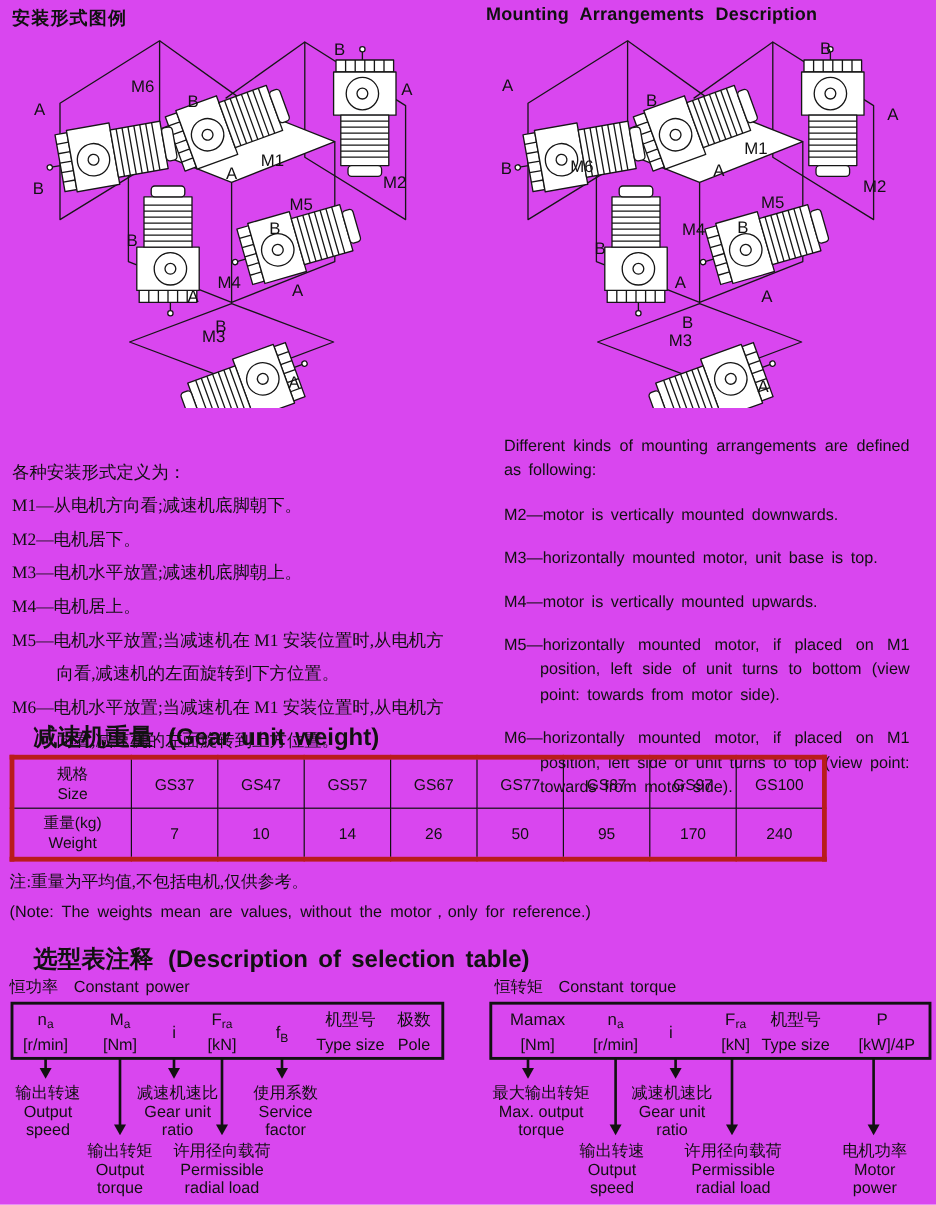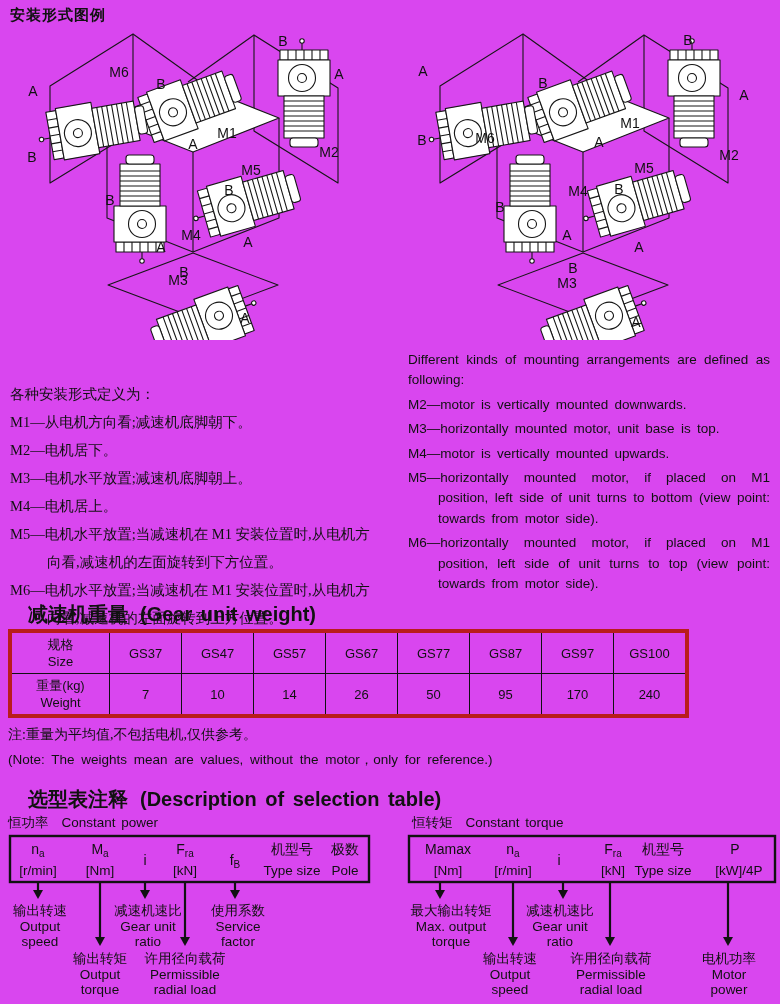--- a/index.html
+++ b/index.html
@@ -10,21 +10,21 @@
   .title-en{left:405px;top:4px;font-size:15px;font-weight:bold;word-spacing:5px;letter-spacing:.2px;}
   svg text{font-family:"Liberation Sans","DejaVu Sans",sans-serif;fill:#111;}
   .diag-label{font-size:14px;}
   
   .cn-defs{left:10px;top:344px;width:374px;font-family:"Liberation Serif","DejaVu Serif",serif;
            font-size:14.5px;line-height:28px;margin-top:36px;}
   .cn-defs p{margin:0;padding-left:37px;text-indent:-37px;}
   .cn-defs p.intro{padding-left:0;text-indent:0;}
   .en-defs{left:404px;top:346px;width:370px;font-size:13.5px;line-height:20.4px;
            text-align:justify;word-spacing:2.5px;}
-  .en-defs p{margin:4px;padding-left:30px;text-indent:-30px;}
+  .en-defs p{margin:16px;padding-left:30px;text-indent:-30px;}
   .en-defs p.intro{padding-left:0;text-indent:0;}
   
   .sec-heading{font-size:20px;font-weight:bold;margin-left:20px;}
   .sec-heading .en{margin-left:12px;word-spacing:3px;}
   .h-weight{left:8px;top:601px;}
   .h-select{left:8px;top:786px;}
   
   .weight-table{left:8px;top:629px;border-collapse:collapse;table-layout:fixed;}
   .weight-table td,.weight-table th{border:1px solid #111;text-align:center;vertical-align:middle;
       height:40px;padding:0;font-weight:normal;}
@@ -47,20 +47,21 @@
   .callout-en{font-size:13.5px;}
   .arrow-stem{stroke:#111;stroke-width:2.2px;}
   .arrow-head{fill:#111;stroke:none;}
 </style>
 </head>
 <body>
 
 <div class="page">
 
   <div class="abs title-cn">安装形式图例</div>
+  <div class="abs title-en">Mounting Arrangements Description</div>
 
   <svg class="abs" style="left:0;top:20px" width="390" height="320" viewBox="0 0 390 320">
     <defs>
       <g id="scene-geom" stroke="#161616" stroke-width="1.1" fill="none" stroke-linejoin="round">
         <polygon points="133,14 50,66 50,163 133,112"></polygon>
         <line x1="133" y1="14" x2="200" y2="62"></line>
         <polygon points="254,15 338,68 338,163 254,111"></polygon>
         <line x1="254" y1="15" x2="188" y2="62"></line>
         <polygon points="107,98 193,64 279,98 193,132" fill="#fff"></polygon>
         <polyline points="107,98 107,198 193,232 279,198 279,98"></polyline>

